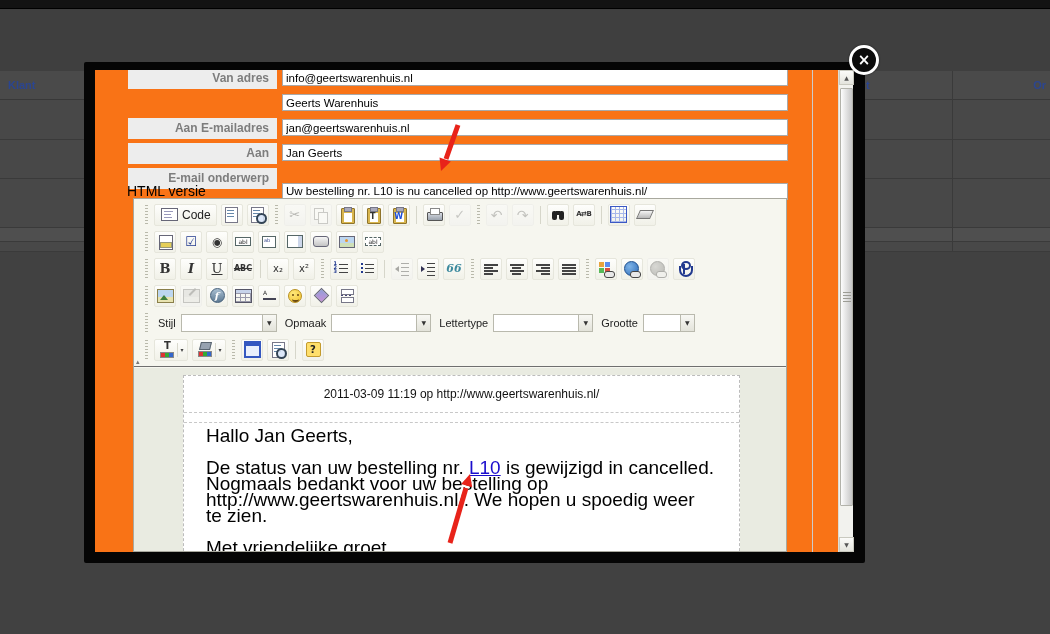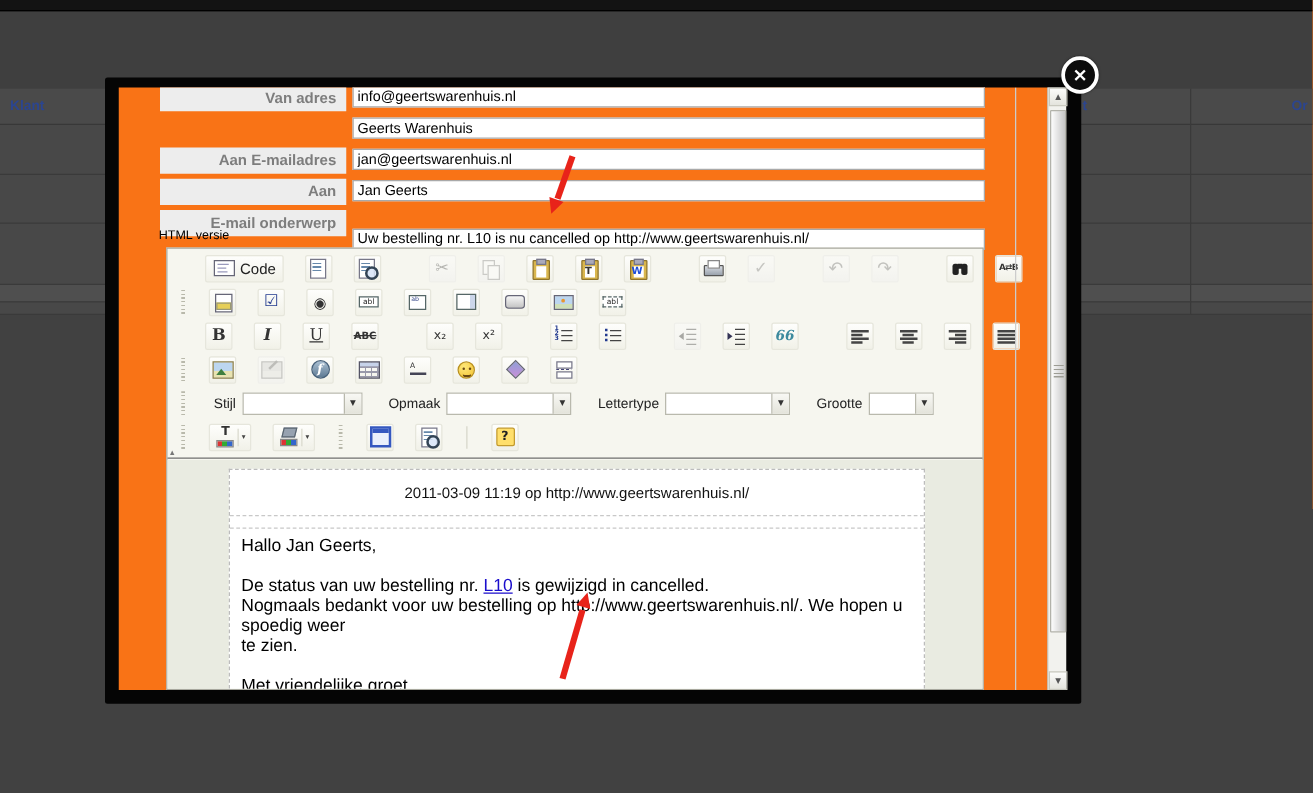--- a/index.html
+++ b/index.html
@@ -33,26 +33,26 @@
   .sb-grip { position:absolute; left:2px; top:50%; margin-top:-5px; width:8px; height:10px; background:repeating-linear-gradient(#9c9c94 0 1px,transparent 1px 3px); }
 
   
   .form-row { position:absolute; left:0; width:743px; height:23px; }
   .form-label { position:absolute; left:33px; top:1px; width:149px; height:21px; background:#ededed; color:#7d7d7d; font-size:12px; font-weight:bold; text-align:right; line-height:21px; padding-right:8px; }
   .form-input { position:absolute; left:187px; top:2px; width:506px; height:17px; border:1px solid #a9a9a9; background:#fff; font-family:"Liberation Sans",sans-serif; font-size:11.5px; color:#000; padding:0 3px; line-height:15px; }
   div.form-input { display:flex; align-items:flex-start; white-space:pre;margin-top:14px; }
   .misspelled { border-bottom:1px solid #444; position:relative; }
   .misspelled::after { content:""; position:absolute; left:0; right:0; bottom:-3px; height:2px; background:repeating-linear-gradient(90deg,#e02010 0 2px,transparent 2px 4px); }
 
-  .section-label { position:absolute; left:32px; top:113px; font-size:10px; color:#000; }
+  .section-label { position:absolute; left:32px; top:113px; font-size:14px; color:#000; }
 
   
   .editor { position:absolute; left:38px; top:128px; width:654px; height:354px; border:1px solid #a8a89e; background:#f6f6ef; }
   .tb-rows { position:absolute; left:0; right:0; top:0; height:168px; border-bottom:1px solid #6f6f6f; padding-top:2px; }
-  .tb-row { display:flex; align-items:center; height:27px; padding-left:9px; gap:17px; }
+  .tb-row { display:flex; align-items:center; height:27px; padding-left:9px; gap:4px; }
   .tb-collapse { position:absolute; left:2px; bottom:185px; font-size:7px; color:#777; font-family:"DejaVu Sans",sans-serif; }
   .tb-grip { width:3px; height:20px; margin:0 2px; background:repeating-linear-gradient(#b9b9ab 0 1px,transparent 1px 3px); }
   .tb-sep { width:1px; height:18px; background:#d6d6ca; margin:0 2px; }
   .tb-btn { width:22px; height:22px; border:1px solid #e6e6dc; border-radius:2px; background:linear-gradient(#fefefc,#f1f1e8); display:flex; align-items:center; justify-content:center; flex:none; cursor:pointer; }
   .tb-btn.dis { opacity:.4; filter:grayscale(1); cursor:default; }
   .tb-wide { width:auto; padding:0 5px; gap:4px; }
   .tb-wide .lbl { font-size:12px; color:#222; }
   .tb-drop { width:34px; gap:1px; }
   .tb-drop .arr { font-size:6px; color:#444; border-left:1px solid #d9d9cd; padding-left:2px; height:14px; display:flex; align-items:center; font-family:"DejaVu Sans",sans-serif; }
   .tb-combo { display:flex; align-items:center; flex:none; }
@@ -132,21 +132,21 @@
   .i-text-color::after, .i-background-color::after { content:""; width:12px; height:4px; background:linear-gradient(90deg,#d33 0 33%,#3a3 33% 66%,#36c 66%); border:1px solid #888; }
   .i-background-color::before { content:""; width:9px; height:6px; background:#97a2b0; border:1px solid #5a6570; transform:skewX(-14deg); }
   .i-maximize::before { content:""; width:13px; height:13px; border:2px solid #3558c0; background:linear-gradient(#3558c0 0 3px,#eaf0fc 3px); }
   .i-help { width:15px; height:15px; background:#ffdf6b; border:1px solid #c39b2e; border-radius:2px; font-weight:bold; font-size:10px; color:#222; }
 
   
   .editor-canvas { position:absolute; left:0; right:0; top:169px; bottom:0; background:#e9ebe1; overflow:hidden; }
   .email-box { position:absolute; left:49px; top:7px; width:557px; bottom:-5px; background:#fff; border:1px dashed #bcbcbc; border-bottom:none; }
   .email-head { height:37px; border-bottom:1px dashed #c8c8c8; display:flex; align-items:center; justify-content:center; font-size:12px; color:#111; }
   .email-gap { height:10px; border-bottom:1px dashed #c8c8c8; }
-  .email-body { padding:5px 9px; font-size:14px; line-height:16px; color:#000; }
+  .email-body { padding:5px 22px; font-size:19px; line-height:16px; color:#000; }
   .email-body a { color:#1a0dcc; text-decoration:underline; cursor:pointer; }
   .content-vline { position:absolute; left:717px; top:0; width:1px; height:482px; background:#ccc; }
 
   
   .arrows { position:absolute; left:0; top:0; width:1050px; height:634px; pointer-events:none; }
 </style>
 </head>
 <body>
 
 <div class="bg-topbar"></div>

